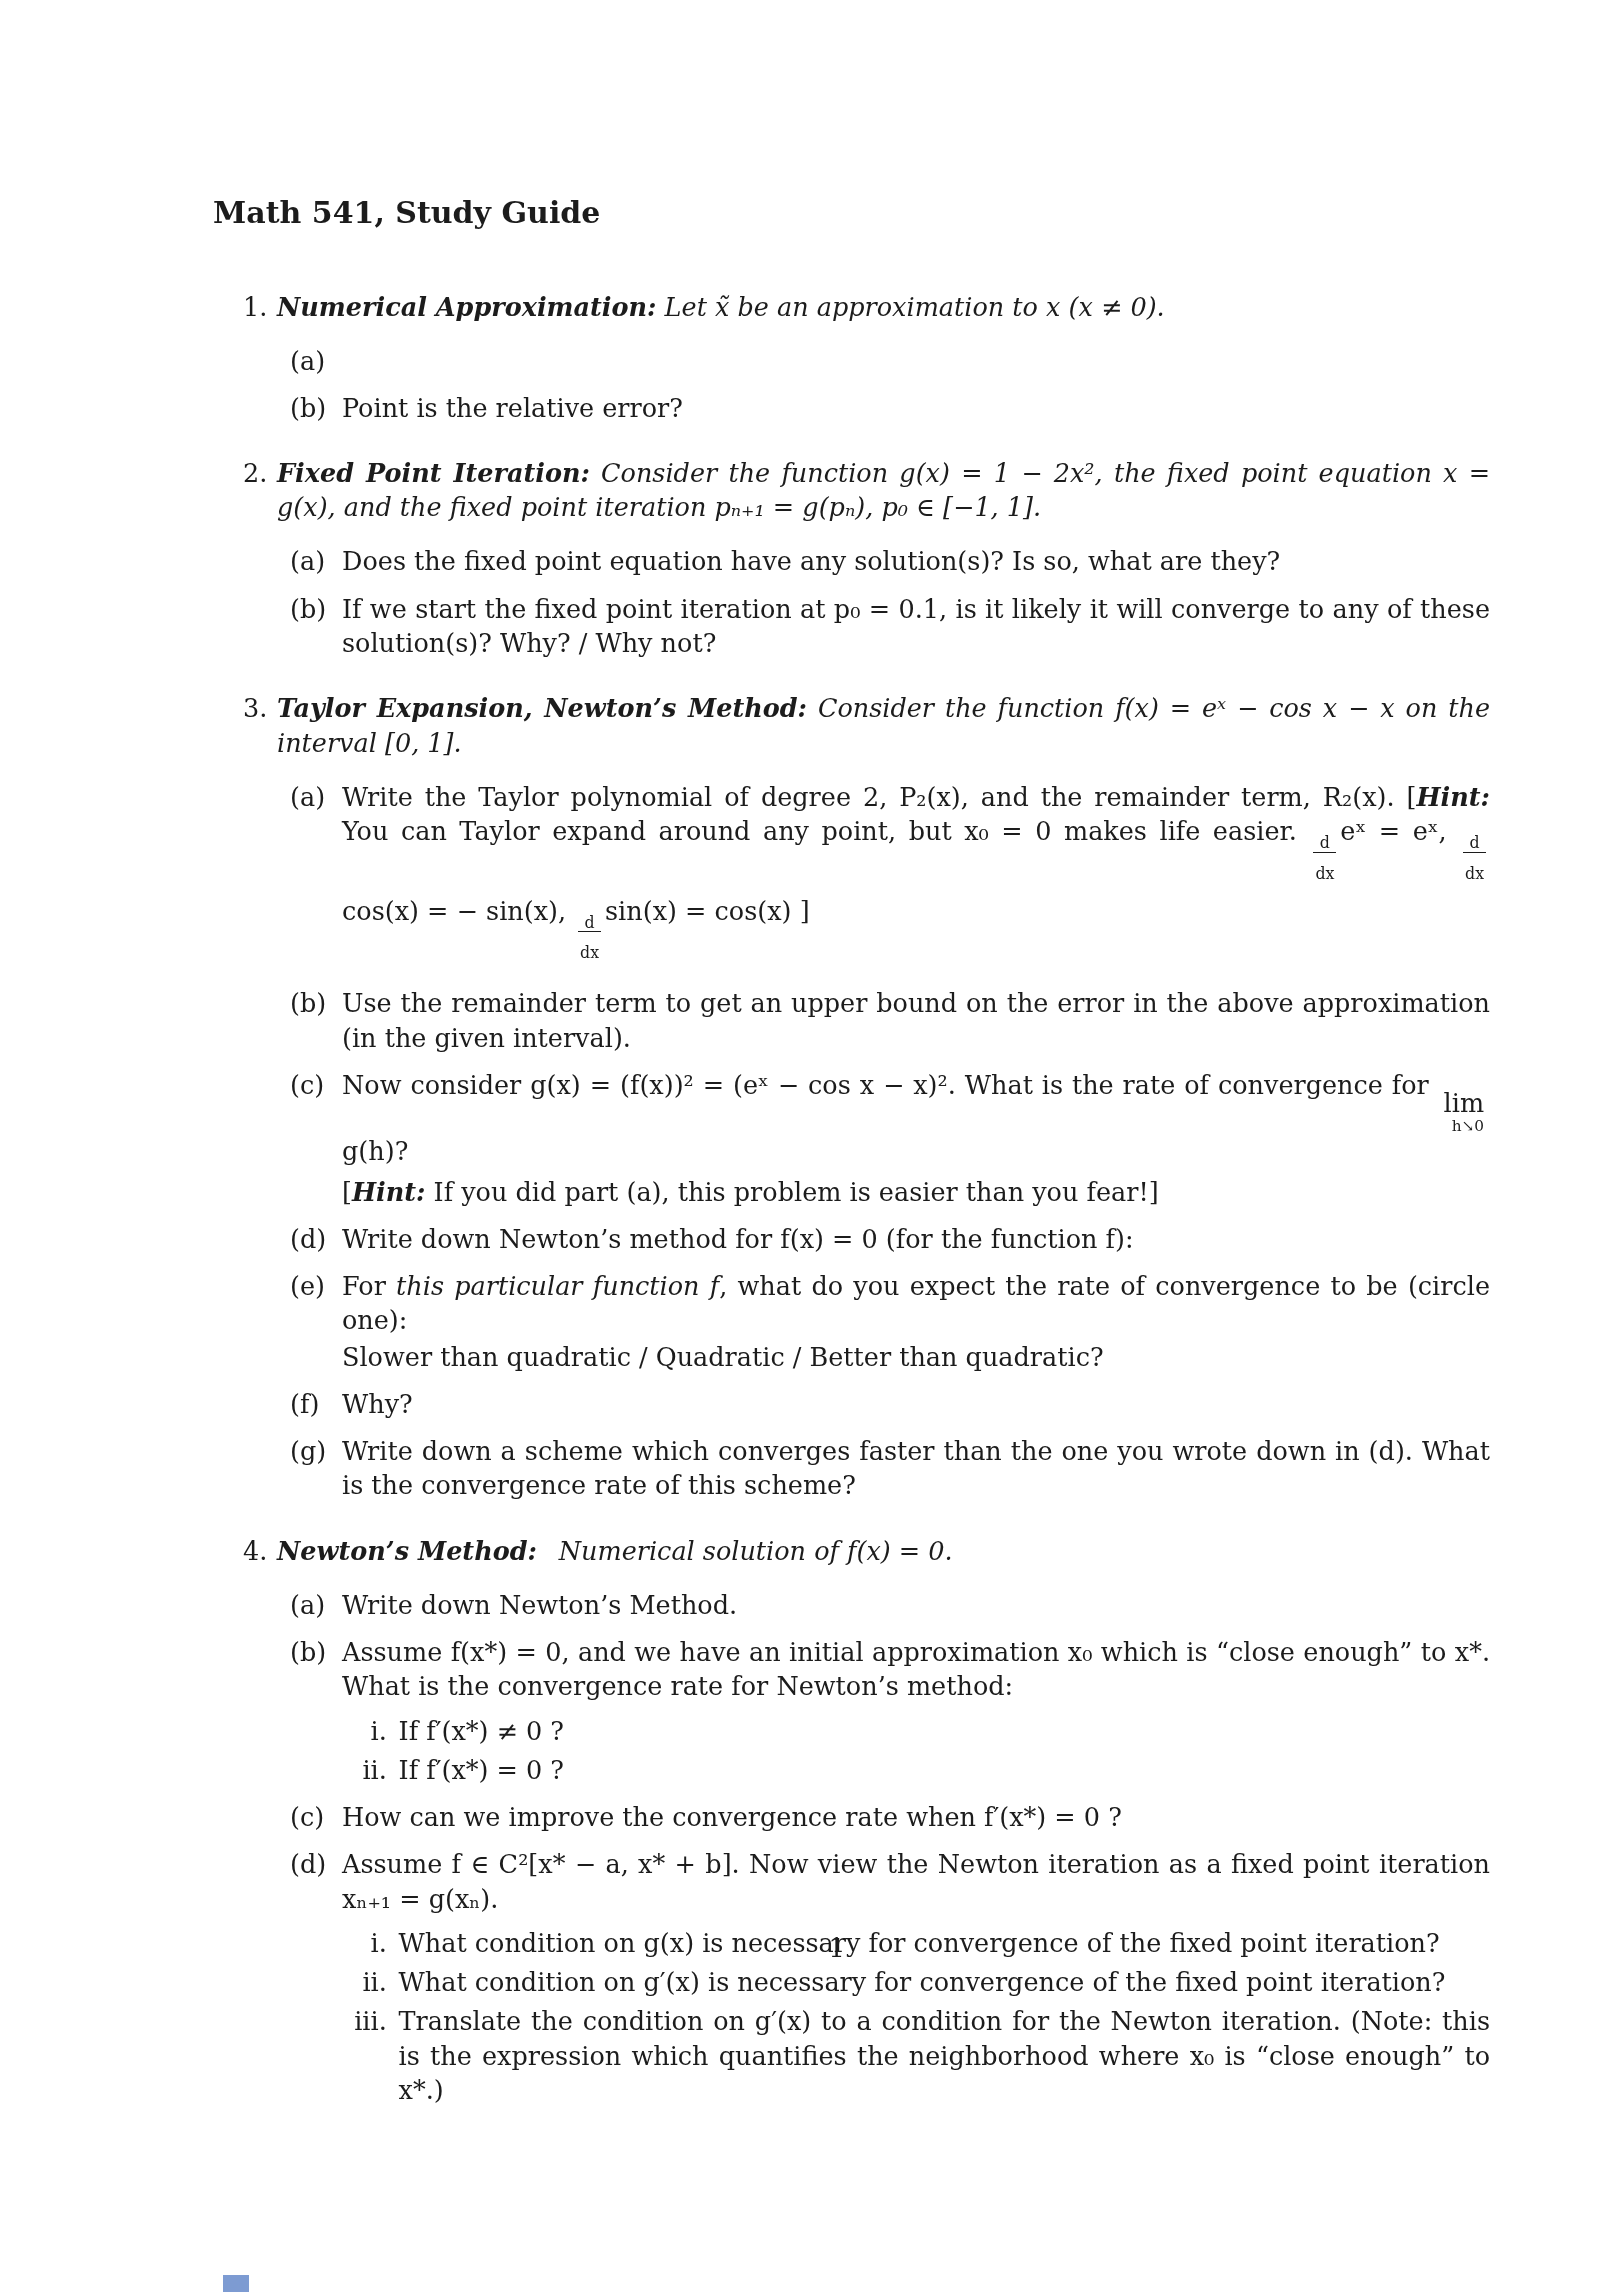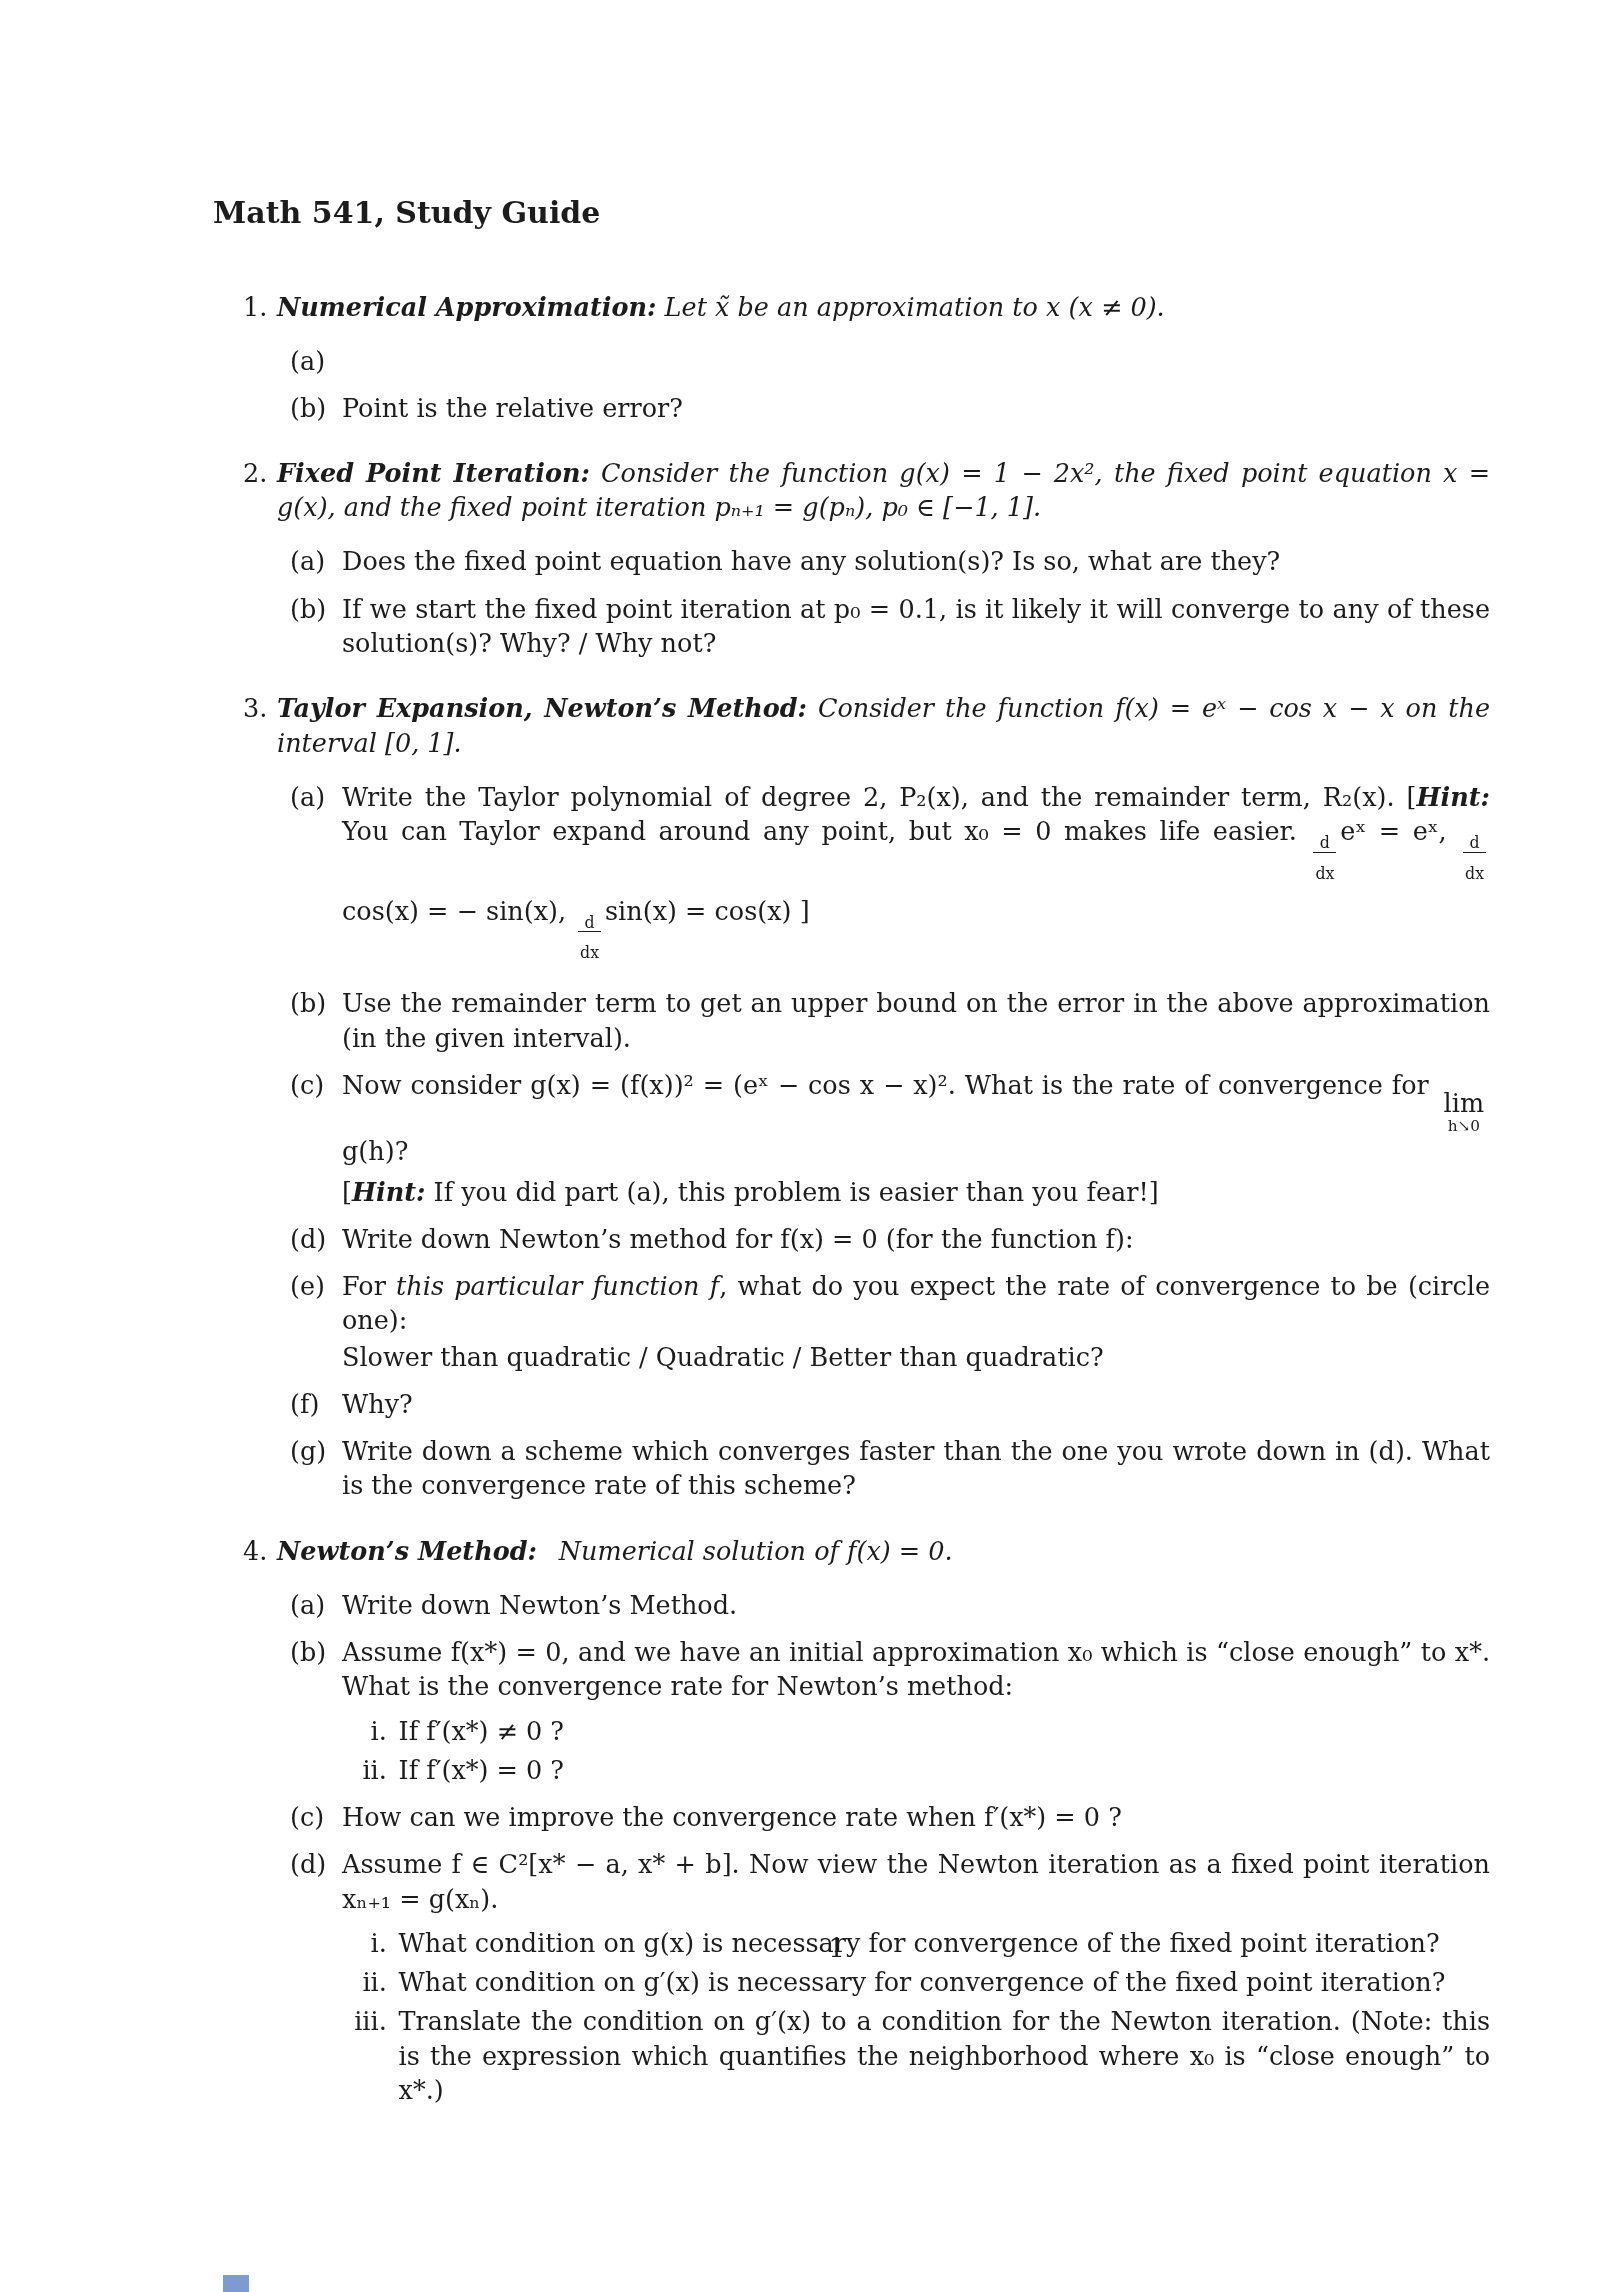--- a/index.html
+++ b/index.html
@@ -56,21 +56,21 @@
   .roman { display:flex; margin-top:4.9px; }
   .rlabel { flex:0 0 37px; margin-left:7.8px; text-align:right; }
   .rbody  { flex:1; margin-left:11.8px; text-align:justify; }
   .frac {
     display:inline-flex; flex-direction:column; align-items:center;
     vertical-align:-0.5em; font-size:0.62em; line-height:1.1;
     margin:0 3.9px;
   }
   .frac .den { border-top:1.5px solid #1c1c1c; padding:12px 2px; }
   .lim {
-    display:inline-flex; flex-direction:column; align-items:center;
+    display:inline-flex; flex-direction:column; align-items:flex-end;
     vertical-align:-0.7em; line-height:1; margin:0 5.9px;
   }
   .lim .lim-sub { font-size:0.6em; margin-top:2.9px; }
   .page-number {
     position:absolute;
     top:1933px; left:198px; width:1277px;
     text-align:center;
     font-size:25.5px;
   }
   .next-page-fragment {

